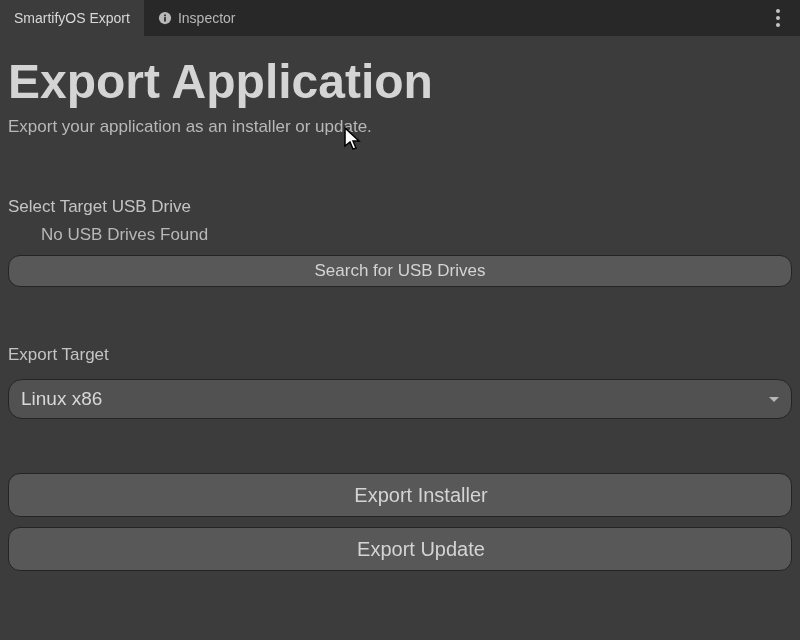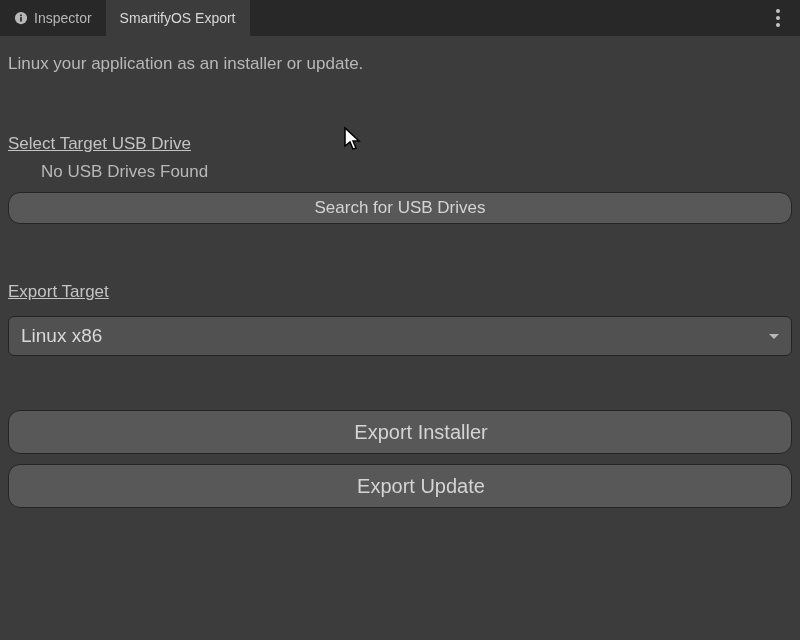--- a/index.html
+++ b/index.html
@@ -75,21 +75,20 @@
     }
     .page-subtitle {
       font-size: 17px;
       color: #b8b8b8;
       margin-bottom: 60px;
     }
     .section-label {
       font-size: 17px;
       color: #c4c4c4;
       margin-bottom: 8px;
-      text-decoration: underline;
     }
     .status-text {
       font-size: 17px;
       color: #b8b8b8;
       margin-bottom: 10px;
       margin-left: 33px;
     }
     .button {
       width: 100%;
       height: 32px;
@@ -116,21 +115,21 @@
       height: 40px;
       background: #515151;
       border: 1px solid #242424;
       color: #d8d8d8;
       font-size: 19px;
       padding: 0 12px;
       display: flex;
       align-items: center;
       justify-content: space-between;
       cursor: pointer;
-      border-radius: 6px;
+      border-radius: 14px;
       margin-top: 14px;
     }
     .dropdown-arrow {
       width: 0;
       height: 0;
       border-left: 5px solid transparent;
       border-right: 5px solid transparent;
       border-top: 5px solid #b8b8b8;
     }
     .export-section {
@@ -146,44 +145,45 @@
       left: 343px;
       top: 126px;
       pointer-events: none;
       z-index: 1000;
     }
   </style>
 </head>
 <body>
 
 <div class="tab-bar">
+  <div class="tab active">
+    <span>SmartifyOS Export</span>
+  </div>
   <div class="tab">
     <span class="tab-icon">
       <svg viewBox="0 0 16 16" width="14" height="14" fill="#b8b8b8">
         <circle cx="8" cy="8" r="7" fill="#b8b8b8"></circle>
         <rect x="7" y="7" width="2" height="5" fill="#282828"></rect>
         <rect x="7" y="4" width="2" height="2" fill="#282828"></rect>
       </svg>
     </span>
     <span>Inspector</span>
   </div>
-  <div class="tab active">
-    <span>SmartifyOS Export</span>
-  </div>
   <div class="kebab-menu">
     <div class="kebab-dots">
       <div class="kebab-dot"></div>
       <div class="kebab-dot"></div>
       <div class="kebab-dot"></div>
     </div>
   </div>
 </div>
 
 <div class="content">
-  <p class="page-subtitle">Linux your application as an installer or update.</p>
+  <h1 class="page-title">Export Application</h1>
+  <p class="page-subtitle">Export your application as an installer or update.</p>
 
   <div>
     <div class="section-label">Select Target USB Drive</div>
     <div class="status-text">No USB Drives Found</div>
     <div class="button">
       <span>Search for USB Drives</span>
     </div>
   </div>
 
   <div class="section-spacer"></div>

